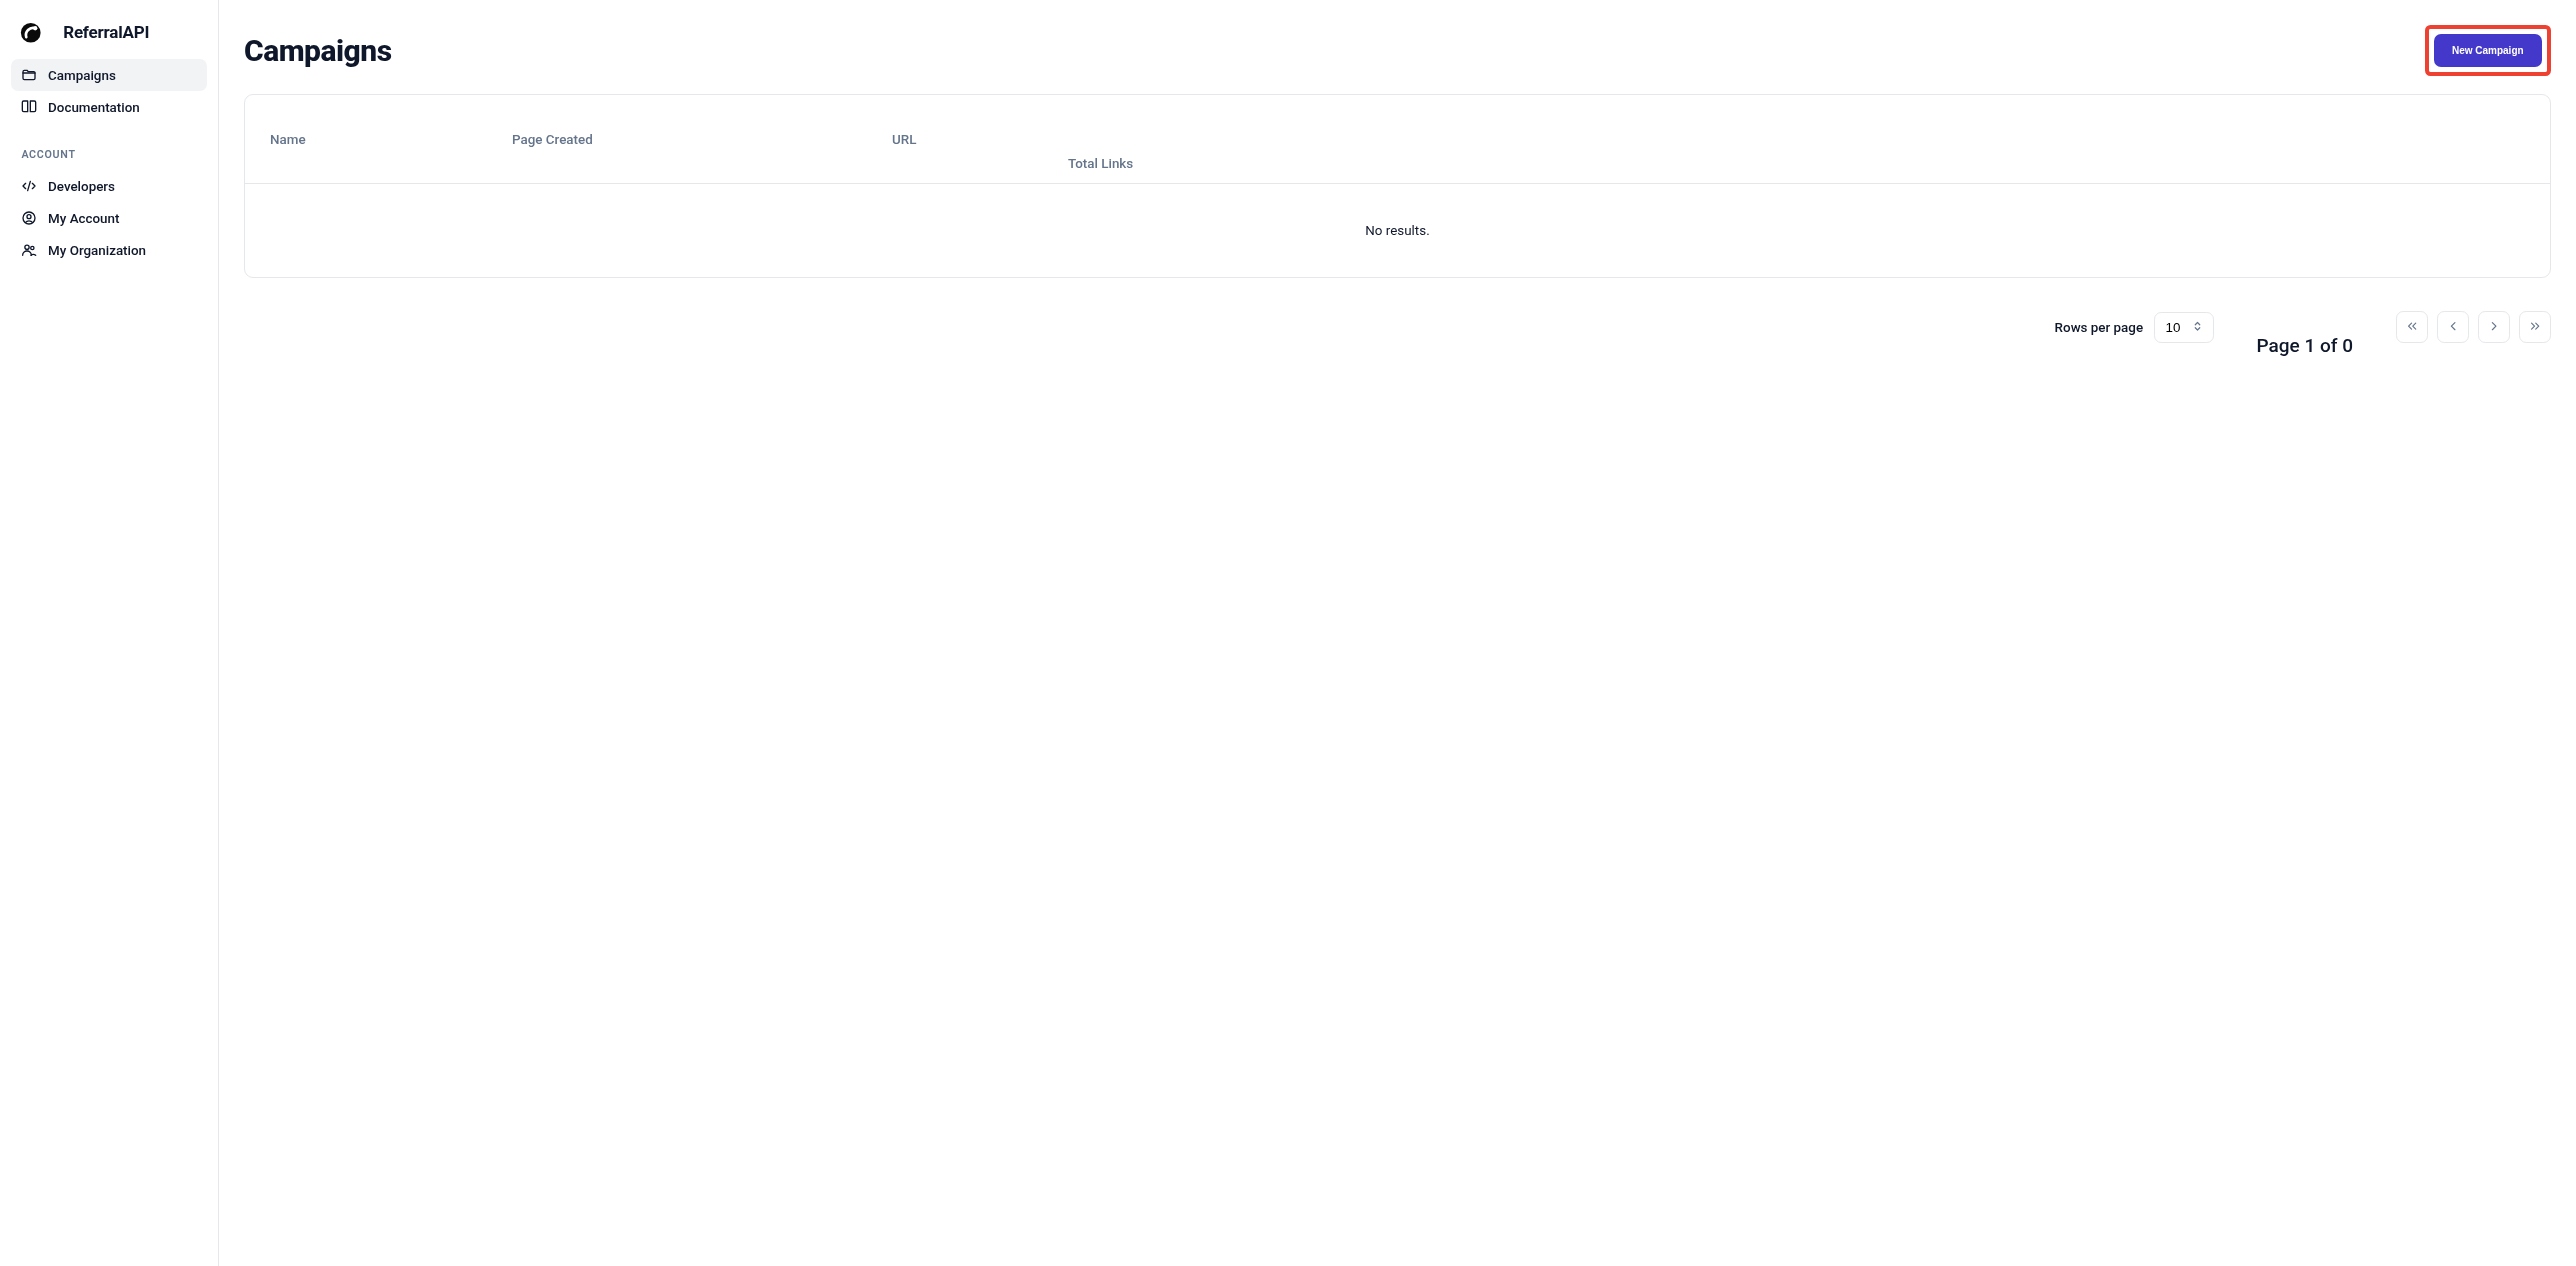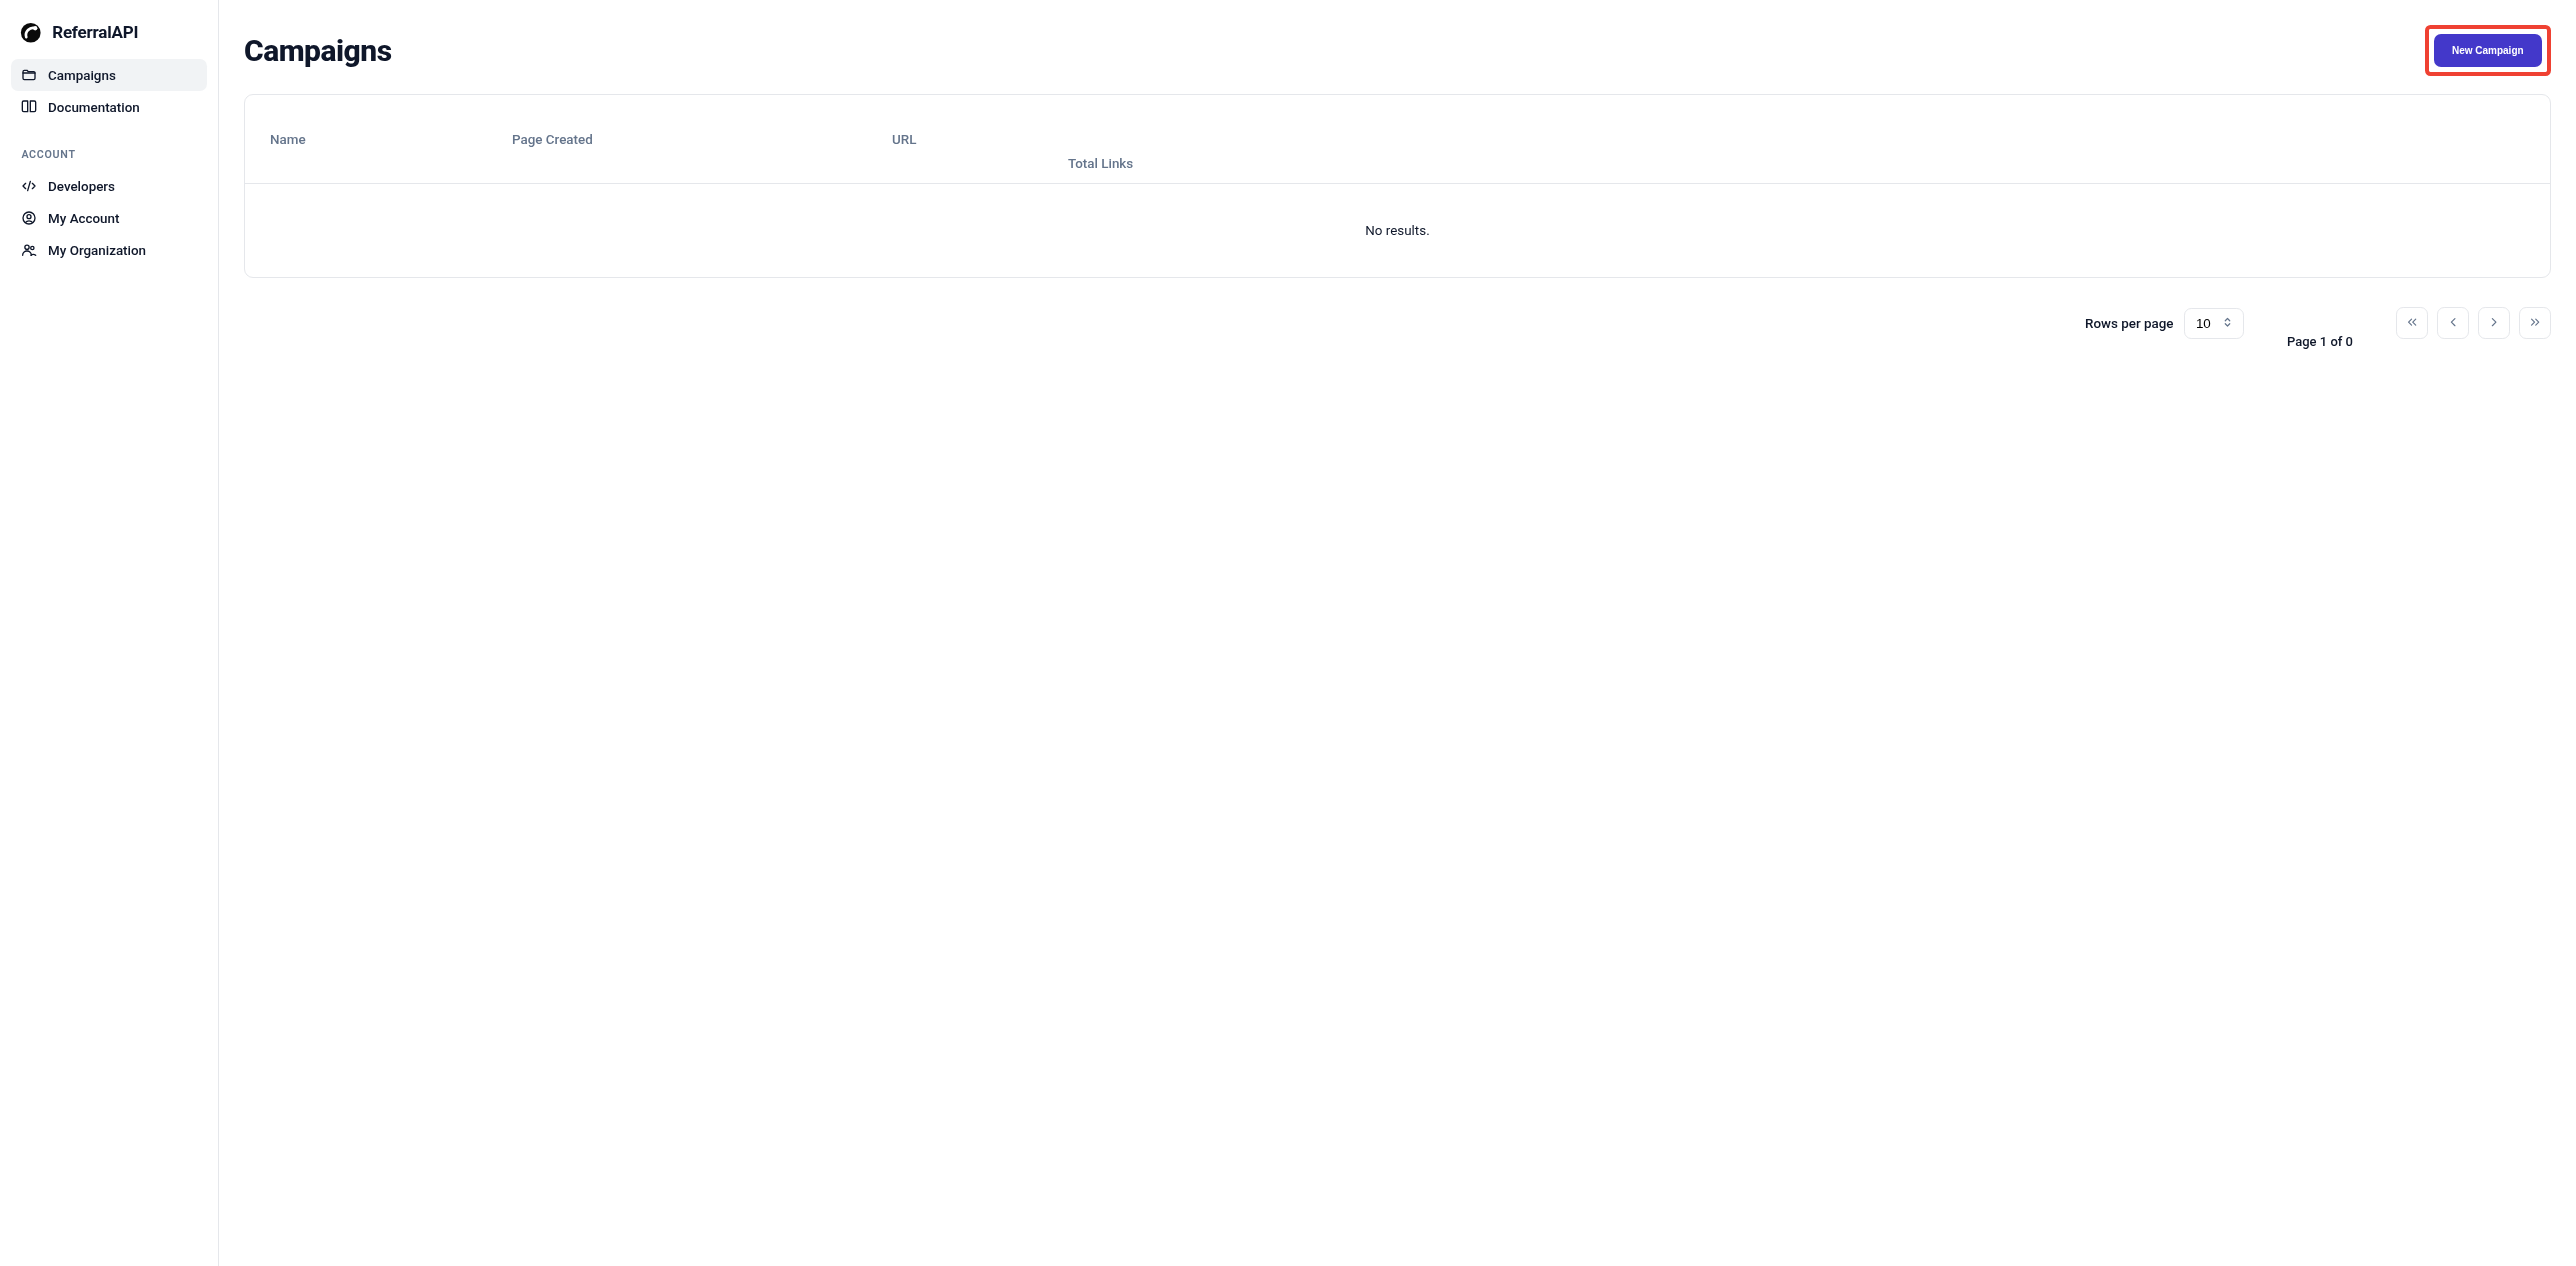--- a/index.html
+++ b/index.html
@@ -19,21 +19,21 @@
   .sidebar {
     width: 219px;
     min-width: 219px;
     border-right: 0.9px solid #e5e7eb;
     padding: 18px 10.7px 18px 10.7px;
     background: #ffffff;
   }
   .logo-row {
     display: flex;
     align-items: center;
-    gap: 11px;
+    gap: 22px;
     padding: 3.6px 9px 16px 9px;
   }
   .logo-mark {
     width: 21.5px; height: 21.5px;
     flex-shrink: 0;
   }
   .logo-text {
     font-weight: 700;
     font-size: 17px;
     letter-spacing: -0.2px;
@@ -151,21 +151,21 @@
     font-size: 13.4px;
     cursor: pointer;
     background: #ffffff;
   }
   .select .caret {
     display: inline-flex;
     flex-direction: column;
     line-height: 0;
   }
   .page-indicator {
-    font-size: 13px;
+    font-size: 19px;
     font-weight: 500;
     margin-top: 36px;
   }
   .pager-buttons {
     display: flex;
     align-items: center;
     gap: 9px;
   }
   .pager-btn {
     width: 32px; height: 32px;

